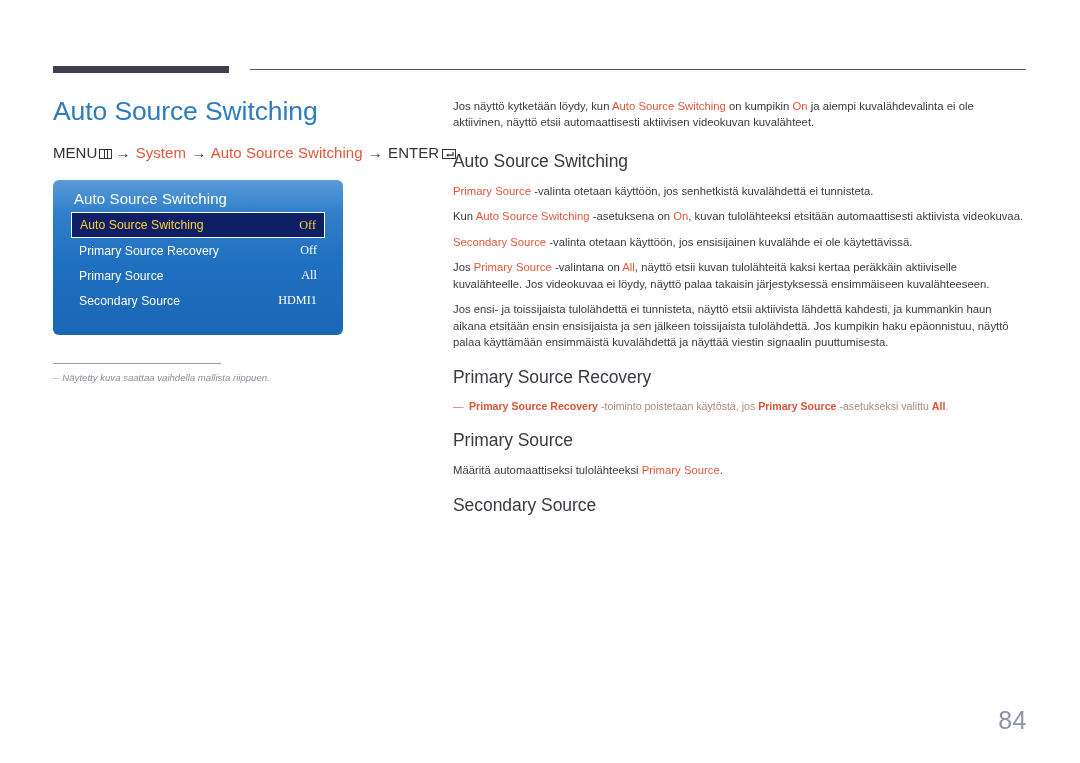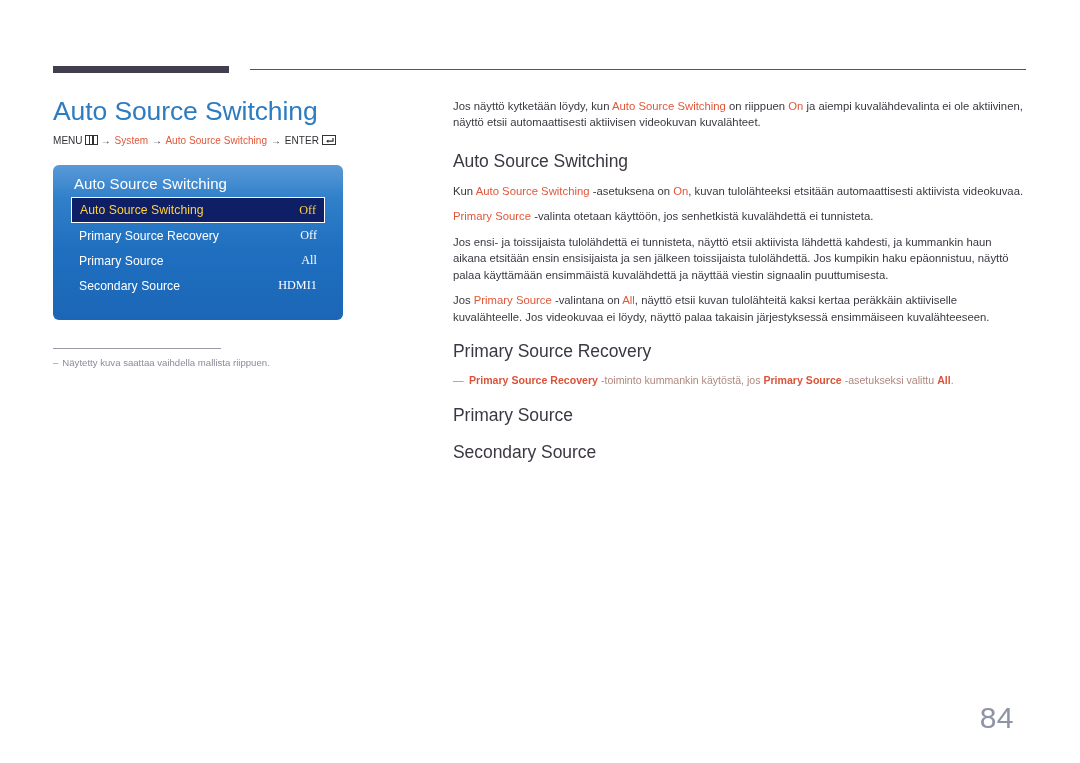--- a/index.html
+++ b/index.html
@@ -48,22 +48,22 @@
   .page-title {
     font-size: 26.5px;
     line-height: 1.15;
     color: #2e7cc0;
     letter-spacing: -0.1px;
     font-weight: 400;
     margin: 0;
   }
 
   .menu-path {
-    margin-top: 8px;
-    font-size: 10px;
+    margin-top: 16px;
+    font-size: 15px;
     color: #333036;
     line-height: 1.4;
     white-space: nowrap;
     letter-spacing: 0.05px;
   }
   .menu-path .hl { color: #e1573a; }
   .menu-path .arrow { color: #333036; padding: 0 1px; }
 
   .icon-menu {
     display: inline-block;
@@ -152,20 +152,21 @@
     width: 168px;
     height: 1px;
     background: #9c99ab;
     margin-bottom: 7px;
   }
   .footnote {
     font-size: 9.6px;
     color: #8d8a9c;
     line-height: 1.4;
     white-space: nowrap;
+    font-style: italic;
   }
   .footnote .dash { margin-right: 4px; }
 
   
   .right-col {
     position: absolute;
     left: 453px;
     top: 98px;
     width: 574px;
   }
@@ -197,23 +198,23 @@
     position: absolute;
     left: 0;
     top: 0;
     color: #d2796a;
   }
   .note .nhl { color: #d9543a; font-weight: bold; }
 
   
   .pageno {
     position: absolute;
-    right: 66px;
+    right: 53px;
     bottom: 28px;
-    font-size: 30px;
+    font-size: 25px;
     color: #8e94a5;
     letter-spacing: 0.5px;
   }
 </style>
 </head>
 <body>
 
 <div class="page">
 
   <div class="rule-thick"></div>
@@ -259,40 +260,42 @@
 
     <div class="footnote-wrap">
       <div class="footnote-rule"></div>
       <div class="footnote"><span class="dash">–</span><span>Näytetty kuva saattaa vaihdella mallista riippuen.</span></div>
     </div>
 
   </div>
 
   <div class="right-col">
 
-    <p class="r-para"><span>Jos näyttö kytketään löydy, kun </span><span class="hl">Auto Source Switching</span><span> on riippuen </span><span class="hl">On</span><span> ja aiempi kuvalähdevalinta ei ole aktiivinen, näyttö etsii automaattisesti aktiivisen videokuvan kuvalähteet.</span></p>
+    <p class="r-para"><span>Jos näyttö kytketään löydy, kun </span><span class="hl">Auto Source Switching</span><span> on kumpikin </span><span class="hl">On</span><span> ja aiempi kuvalähdevalinta ei ole aktiivinen, näyttö etsii automaattisesti aktiivisen videokuvan kuvalähteet.</span></p>
 
     <h2 class="h2 first">Auto Source Switching</h2>
 
+    <p class="r-para"><span class="hl">Primary Source</span><span> -valinta otetaan käyttöön, jos senhetkistä kuvalähdettä ei tunnisteta.</span></p>
+
     <p class="r-para"><span>Kun </span><span class="hl">Auto Source Switching</span><span> -asetuksena on </span><span class="hl">On</span><span>, kuvan tulolähteeksi etsitään automaattisesti aktiivista videokuvaa.</span></p>
 
-    <p class="r-para"><span class="hl">Primary Source</span><span> -valinta otetaan käyttöön, jos senhetkistä kuvalähdettä ei tunnisteta.</span></p>
-
+    <p class="r-para"><span class="hl">Secondary Source</span><span> -valinta otetaan käyttöön, jos ensisijainen kuvalähde ei ole käytettävissä.</span></p>
+
+    <p class="r-para"><span>Jos </span><span class="hl">Primary Source</span><span> -valintana on </span><span class="hl">All</span><span>, näyttö etsii kuvan tulolähteitä kaksi kertaa peräkkäin aktiiviselle kuvalähteelle. Jos videokuvaa ei löydy, näyttö palaa takaisin järjestyksessä ensimmäiseen kuvalähteeseen.</span></p>
 
     <p class="r-para">Jos ensi- ja toissijaista tulolähdettä ei tunnisteta, näyttö etsii aktiivista lähdettä kahdesti, ja kummankin haun aikana etsitään ensin ensisijaista ja sen jälkeen toissijaista tulolähdettä. Jos kumpikin haku epäonnistuu, näyttö palaa käyttämään ensimmäistä kuvalähdettä ja näyttää viestin signaalin puuttumisesta.</p>
 
-    <p class="r-para"><span>Jos </span><span class="hl">Primary Source</span><span> -valintana on </span><span class="hl">All</span><span>, näyttö etsii kuvan tulolähteitä kaksi kertaa peräkkäin aktiiviselle kuvalähteelle. Jos videokuvaa ei löydy, näyttö palaa takaisin järjestyksessä ensimmäiseen kuvalähteeseen.</span></p>
-
     <h2 class="h2">Primary Source Recovery</h2>
 
 
-    <p class="note"><span class="ndash">—</span><span class="nhl">Primary Source Recovery</span><span> -toiminto kummankin käytöstä, jos </span><span class="nhl">Primary Source</span><span> -asetukseksi valittu </span><span class="nhl">All</span><span>.</span></p>
+    <p class="note"><span class="ndash">—</span><span class="nhl">Primary Source Recovery</span><span> -toiminto poistetaan käytöstä, jos </span><span class="nhl">Primary Source</span><span> -asetukseksi valittu </span><span class="nhl">All</span><span>.</span></p>
 
     <h2 class="h2">Primary Source</h2>
 
+    <p class="r-para"><span>Määritä automaattiseksi tulolähteeksi </span><span class="hl">Primary Source</span><span>.</span></p>
 
     <h2 class="h2">Secondary Source</h2>
 
 
   </div>
 
   <div class="pageno">84</div>
 
 </div>
 

